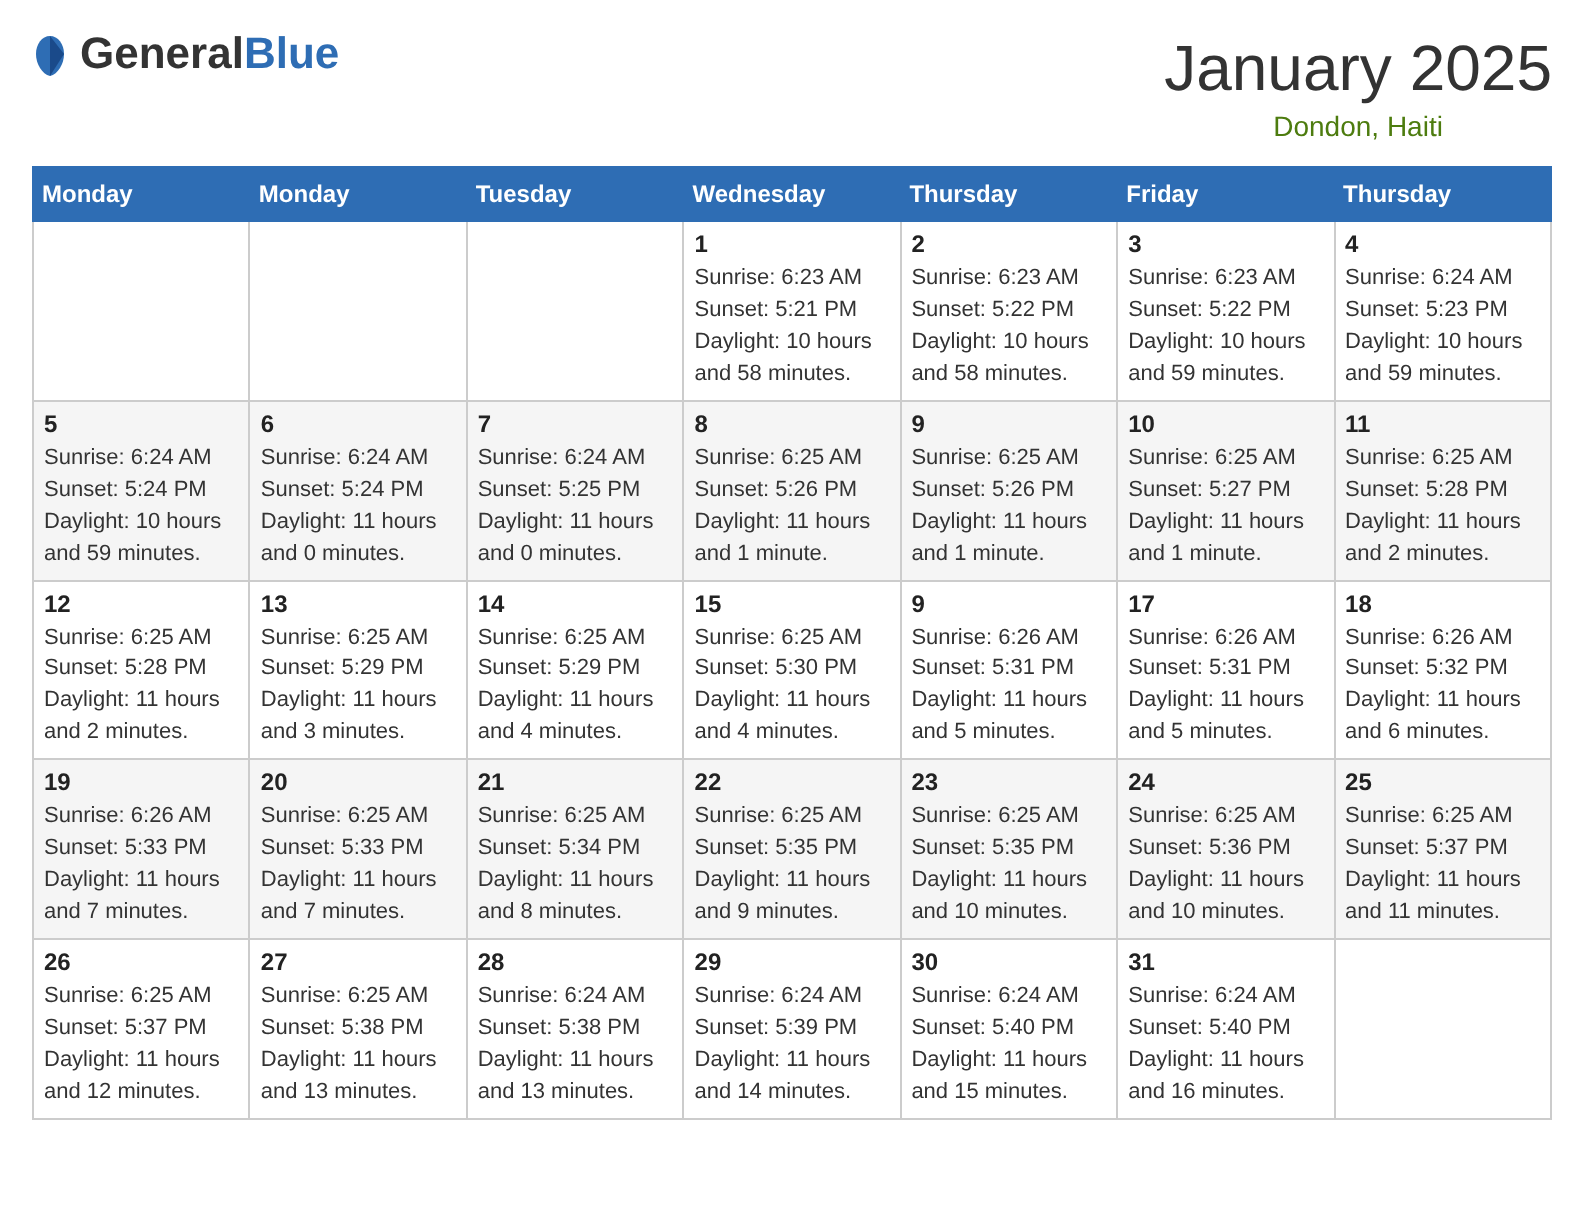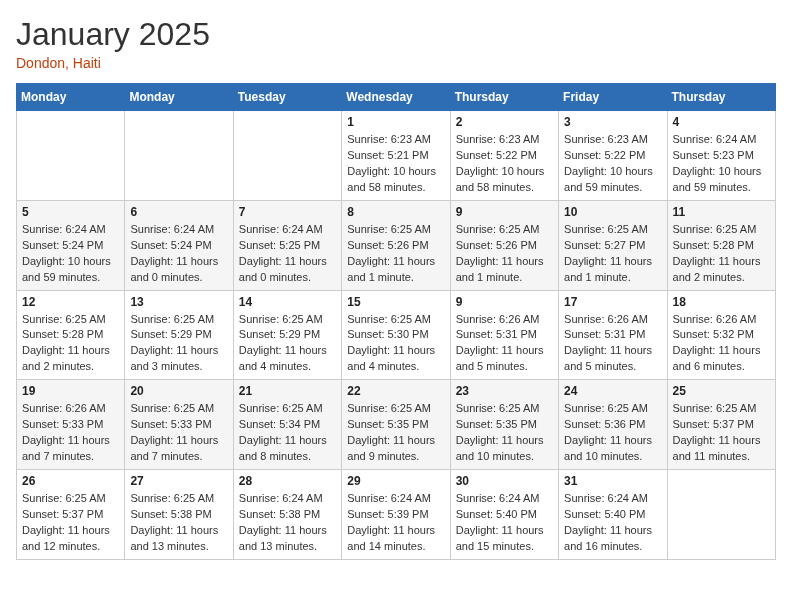--- a/index.html
+++ b/index.html
@@ -26,30 +26,30 @@
       font-weight: bold;
       line-height: 1;
     }
     .logo-general { color: #333; }
     .logo-blue { color: #2e6db4; }
     .logo-icon {
       width: 18px;
       height: 22px;
     }
     .title-block {
-      text-align: left;
+      text-align: center;
     }
     .month-title {
       font-size: 32px;
       font-weight: 300;
       color: #333;
     }
     .location {
       font-size: 14px;
-      color: #c2410c;
+      color: #4d7c0f;
       margin-top: 2px;
     }
     .calendar {
       width: 100%;
       border-collapse: collapse;
       font-size: 11px;
     }
     .calendar th {
       background: #2e6db4;
       color: #fff;
@@ -82,20 +82,29 @@
       line-height: 1.45;
     }
     .empty-cell {
       background: #f9f9f9;
     }
   </style>
 </head>
 <body>
 
 <div class="header">
+  <div class="logo">
+    <svg class="logo-icon" viewBox="0 0 18 22" xmlns="http://www.w3.org/2000/svg">
+      <path d="M9 1 C5 1 2 5 2 10 C2 15 5 20 9 21 C13 20 16 15 16 10 C16 5 13 1 9 1Z" fill="#2e6db4"></path>
+      <path d="M9 1 L16 10 L9 21" fill="#1a4a8a"></path>
+    </svg>
+    <div>
+      <span class="logo-text logo-general">General</span><span class="logo-text logo-blue">Blue</span>
+    </div>
+  </div>
   <div class="title-block">
     <div class="month-title">January 2025</div>
     <div class="location">Dondon, Haiti</div>
   </div>
 </div>
 
 <table class="calendar">
   <thead>
     <tr>
     <th>Monday</th>

